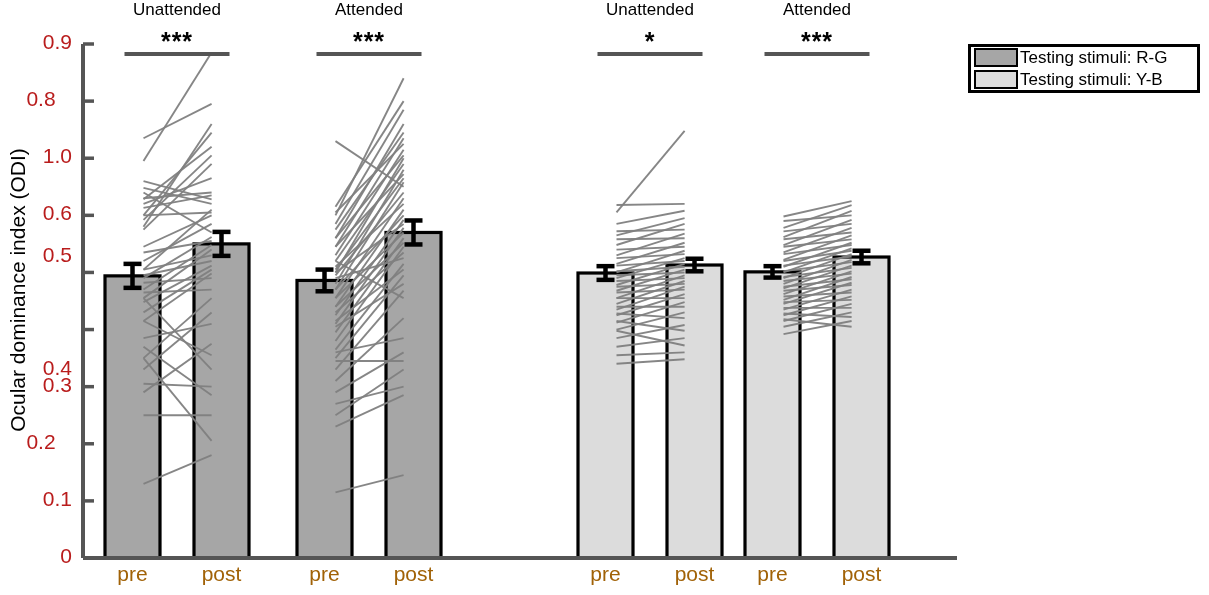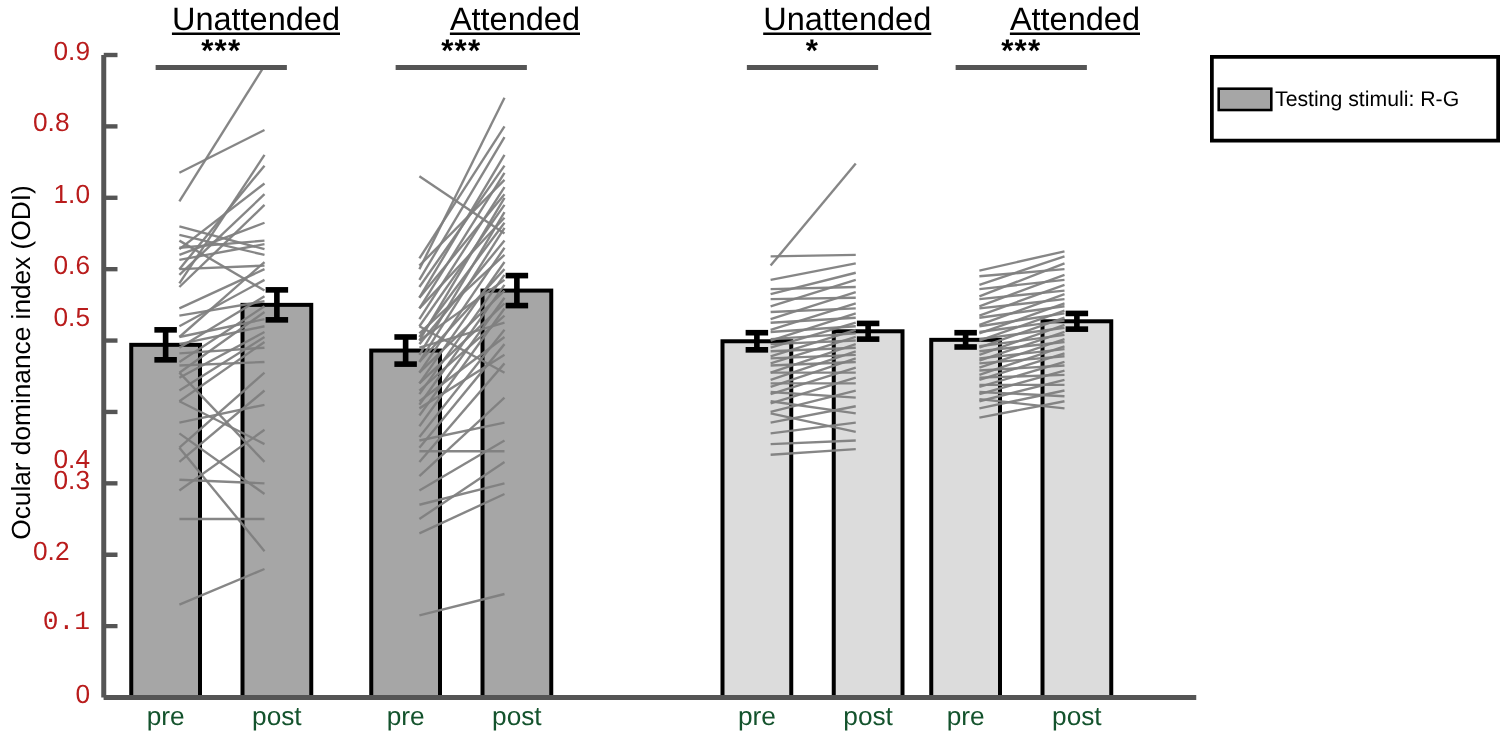--- a/index.html
+++ b/index.html
@@ -5,26 +5,26 @@
   html,body{margin:0;padding:0;background:#fff;}
   body{width:1209px;height:595px;font-family:"Liberation Sans",sans-serif;overflow:hidden;}
   #root{position:relative;width:1209px;height:595px;}
   .plot{position:absolute;left:0;top:0;width:1209px;height:595px;}
   svg{display:block;}
   .ylabel{
     position:absolute;left:-172px;top:278px;width:380px;
     transform:rotate(-90deg);transform-origin:center center;
     text-align:center;font-size:21px;color:#000;letter-spacing:0px;
   }
-  .grouptitle{position:absolute;font-size:26px;color:#000;text-align:right;white-space:nowrap;text-decoration:underline;}
+  .grouptitle{position:absolute;font-size:17px;color:#000;text-align:center;white-space:nowrap;}
   .ticklabel{position:absolute;font-size:21px;color:#b91c1c;text-align:right;white-space:nowrap;}
-  .xticklabel{position:absolute;font-size:21px;color:#14532d;text-align:center;white-space:nowrap;}
+  .xticklabel{position:absolute;font-size:21px;color:#a16207;text-align:center;white-space:nowrap;}
   .sigstar{position:absolute;font-size:25px;font-weight:bold;color:#000;text-align:center;white-space:nowrap;letter-spacing:1px;}
   .legendbox{
-    position:absolute;left:968px;top:44px;width:232px;height:70px;
+    position:absolute;left:968px;top:44px;width:232px;height:49px;
     border:3px solid #000;background:#fff;box-sizing:border-box;
     display:flex;flex-direction:column;justify-content:center;
   }
   .legendrow{display:flex;align-items:center;height:24px;padding-left:3px;}
   .legendswatch{width:44px;height:19px;border:2px solid #000;box-sizing:border-box;margin-right:2px;flex:none;}
   .legendtext{font-size:17px;color:#000;white-space:nowrap;line-height:1;}
 </style>
 </head>
 <body>
 
@@ -259,24 +259,28 @@
       <line x1="316.5" y1="54" x2="421.5" y2="54" stroke="#555" stroke-width="4"></line>
       <line x1="597.5" y1="54" x2="702.5" y2="54" stroke="#555" stroke-width="4"></line>
       <line x1="764.5" y1="54" x2="869.5" y2="54" stroke="#555" stroke-width="4"></line>
     </svg>
 
   <div class="legendbox">
     <div class="legendrow">
       <span class="legendswatch" id="sw0" style="background: rgb(166, 166, 166);"></span>
       <span class="legendtext">Testing stimuli: R-G</span>
     </div>
+    <div class="legendrow">
+      <span class="legendswatch" id="sw1" style="background: rgb(220, 220, 220);"></span>
+      <span class="legendtext">Testing stimuli: Y-B</span>
+    </div>
   </div>
 
 <div class="ticklabel" style="left: 10px; top: 544px; width: 62px;">0</div>
-    <div class="ticklabel" style="left: 10px; top: 486.889px; width: 62px; font-family: Liberation Mono, monospace;">0.1</div>
+    <div class="ticklabel" style="left: 10px; top: 486.889px; width: 62px;">0.1</div>
     <div class="ticklabel" style="left: 10px; top: 429.778px; width: 62px; text-align: center;">0.2</div>
     <div class="ticklabel" style="left: 10px; top: 372.667px; width: 62px; text-align: right;">0.3</div>
     <div class="ticklabel" style="left: 10px; top: 315.556px; width: 62px; margin-top: 40px;">0.4</div>
     <div class="ticklabel" style="left: 10px; top: 243px; width: 62px;">0.5</div>
     <div class="ticklabel" style="left: 10px; top: 201.333px; width: 62px;">0.6</div>
     <div class="ticklabel" style="left: 10px; top: 144.222px; width: 62px;">1.0</div>
     <div class="ticklabel" style="left: 10px; top: 87.1111px; width: 62px; text-align: center;">0.8</div>
     <div class="ticklabel" style="left: 10px; top: 30px; width: 62px;">0.9</div>
     <div class="xticklabel" style="left: 87.5px; top: 562px; width: 90px;">pre</div>
     <div class="xticklabel" style="left: 176.5px; top: 562px; width: 90px;">post</div>

